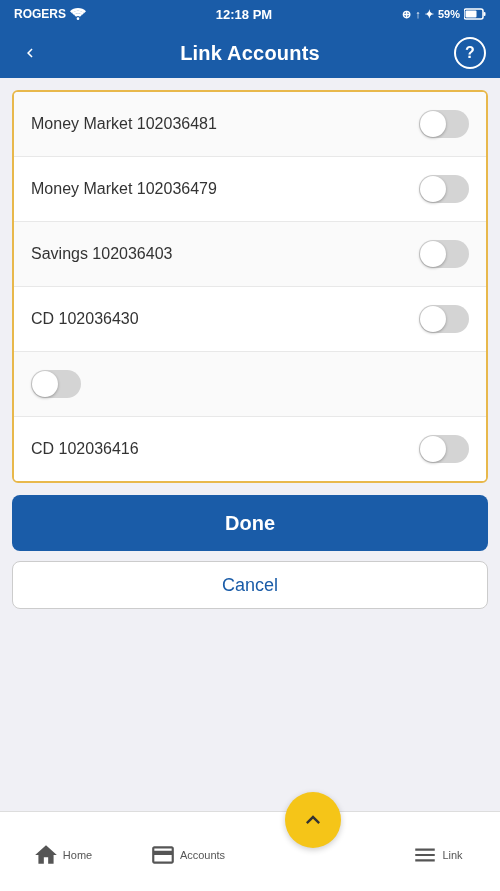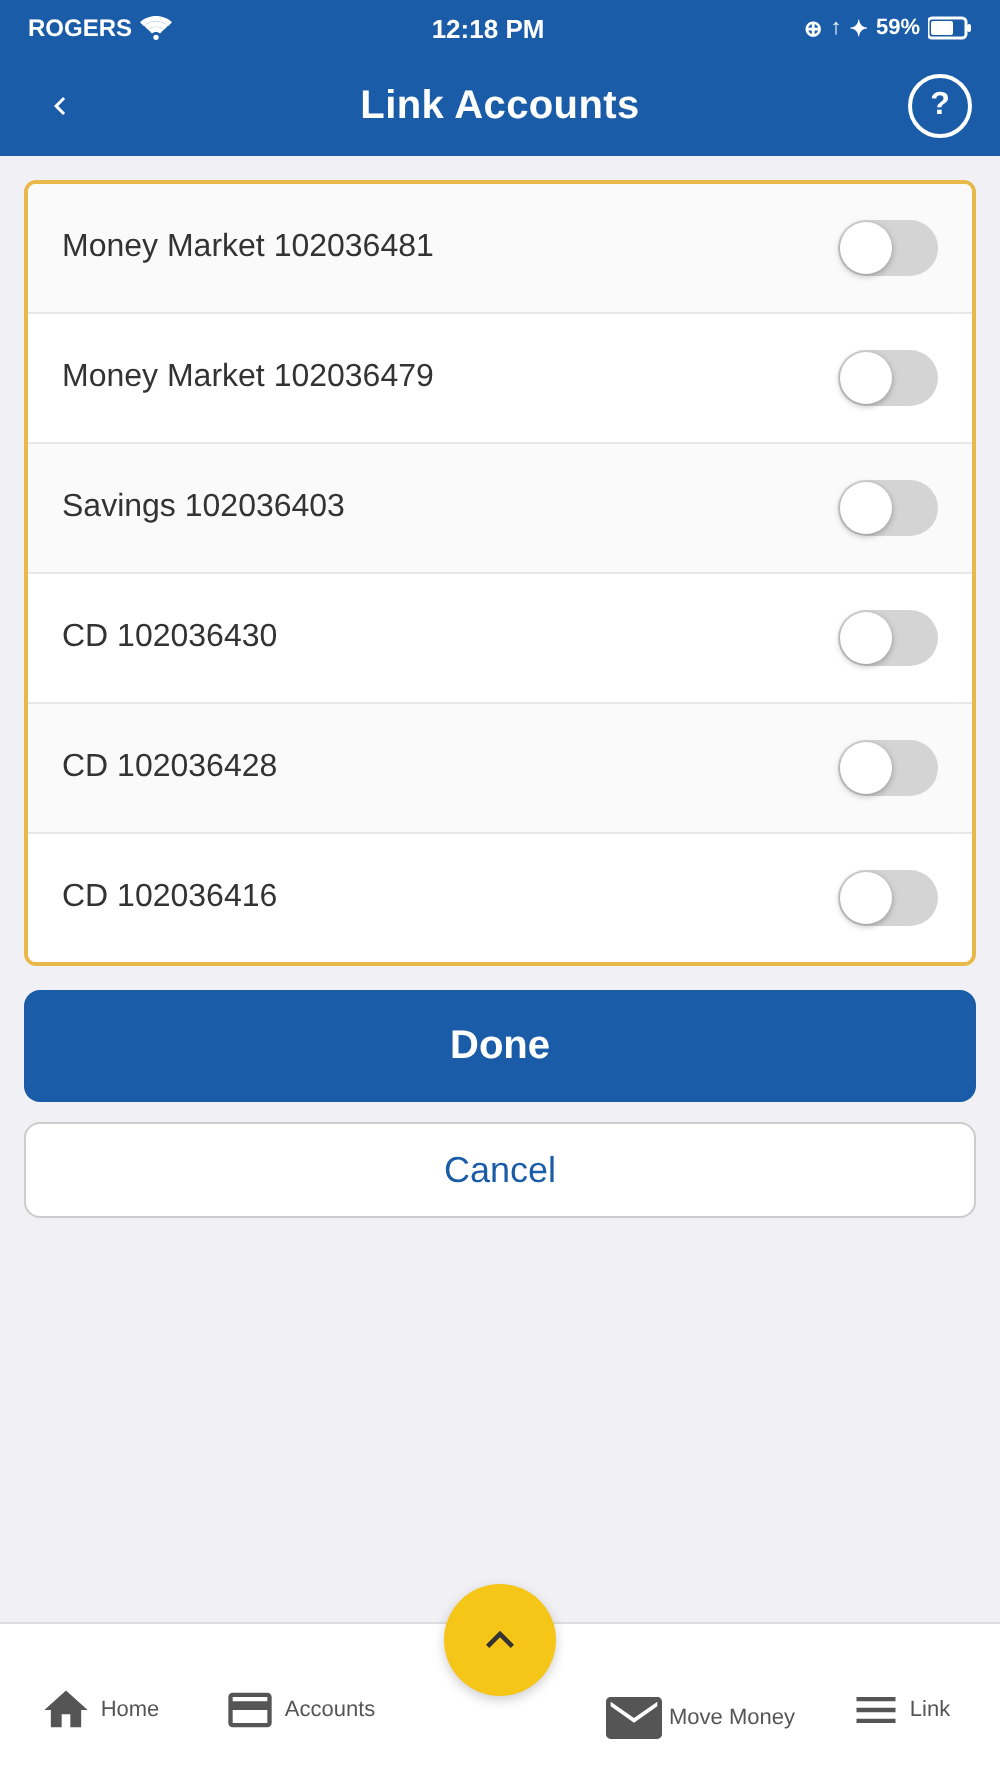--- a/index.html
+++ b/index.html
@@ -272,21 +272,20 @@
           <div class="toggle-knob"></div>
         </div>
       </div>
       <div class="account-row">
         <span class="account-name">CD 102036430</span>
         <div class="toggle">
           <div class="toggle-knob"></div>
         </div>
       </div>
       <div class="account-row">
-        <span class="account-name">CD 102036428</span>
         <div class="toggle">
           <div class="toggle-knob"></div>
         </div>
       </div>
       <div class="account-row">
         <span class="account-name">CD 102036416</span>
         <div class="toggle">
           <div class="toggle-knob"></div>
         </div>
       </div>
@@ -310,27 +309,19 @@
     </svg>
     <span class="nav-label">Accounts</span>
   </div>
   <div class="nav-item-center">
     <div class="nav-fab">
       <svg width="28" height="28" viewBox="0 0 24 24" fill="#333">
         <path d="M7.41 15.41L12 10.83l4.59 4.58L18 14l-6-6-6 6z"></path>
       </svg>
     </div>
   </div>
-  <div class="nav-item" style="margin-top:8px;">
-
-    <svg width="28" height="22" viewBox="0 0 24 18" fill="#555" style="display:block;">
-      <path d="M22 0H2C.9 0 0 .9 0 2v14c0 1.1.9 2 2 2h20c1.1 0 2-.9 2-2V2c0-1.1-.9-2-2-2zm0 4l-10 7L2 4V2l10 7 10-7v2z"></path>
-      <path d="M18 8l4 3v2l-4-3z" fill="#555"></path>
-    </svg>
-    <span class="nav-label">Move Money</span>
-  </div>
   <div class="nav-item">
     <svg width="26" height="26" viewBox="0 0 24 24" fill="#555">
       <path d="M3 18h18v-2H3v2zm0-5h18v-2H3v2zm0-7v2h18V6H3z"></path>
     </svg>
     <span class="nav-label">Link</span>
   </div>
 </div>
 
 </body></html>

